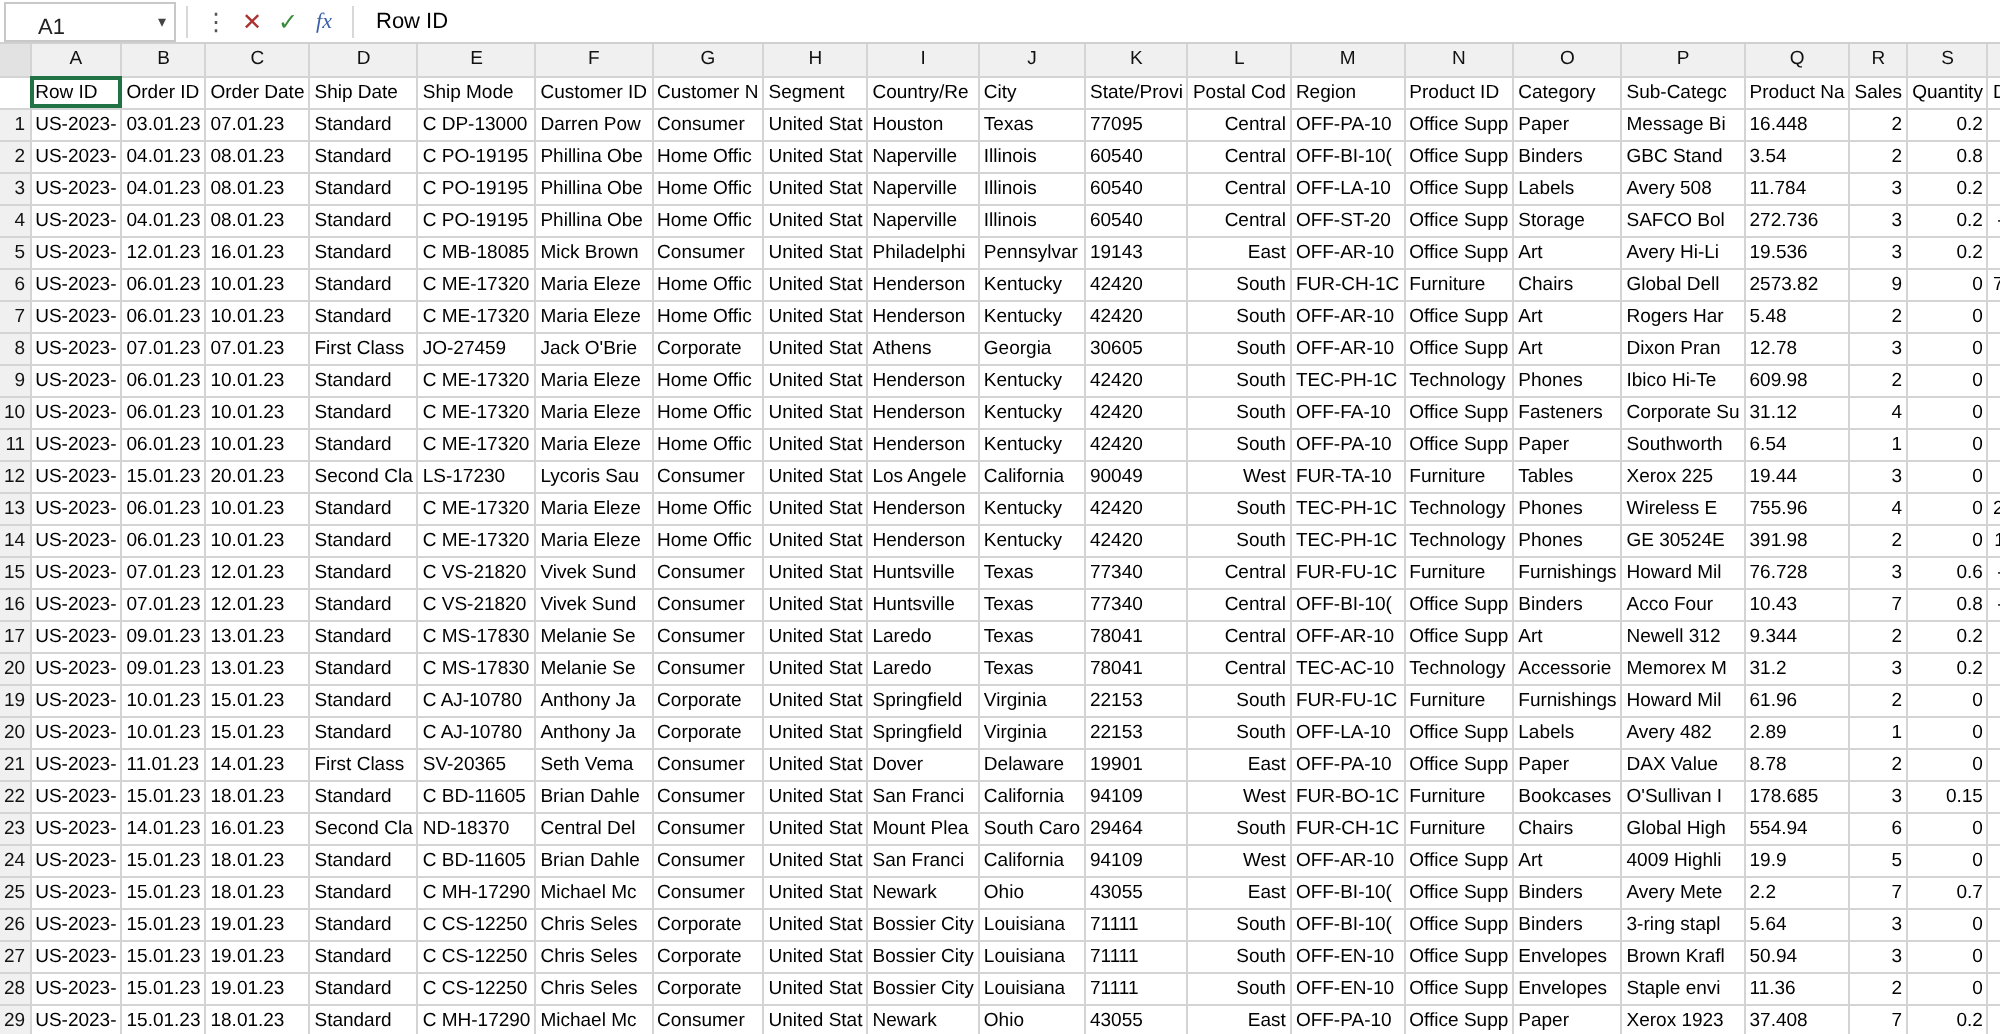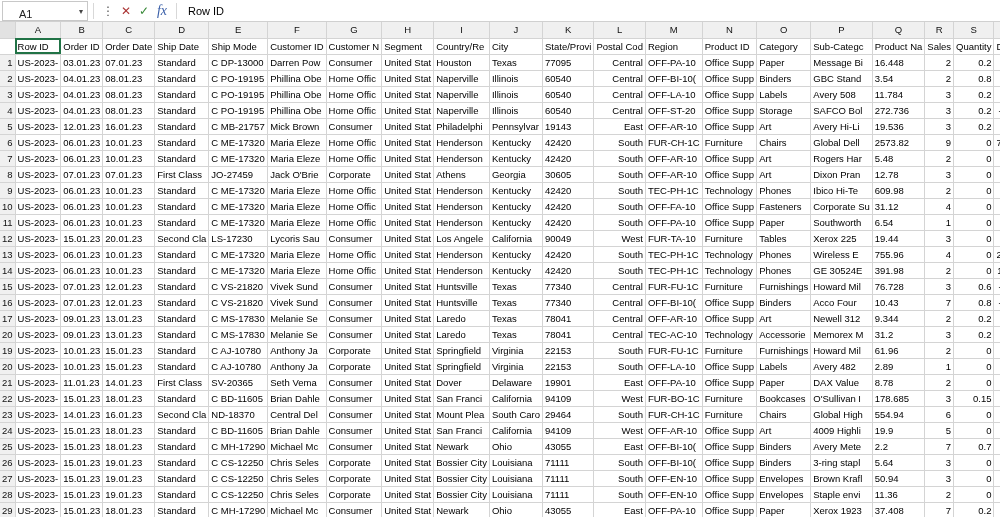--- a/index.html
+++ b/index.html
@@ -44,21 +44,21 @@
   .fb-sep {
     width: 1px; height: 16px; background: #d8d8d8; margin: 0 5px;
   }
   .fb-btn {
     width: 18px; height: 18px;
     display: flex; align-items: center; justify-content: center;
     font-size: 12px; color: #555;
   }
   .fb-btn.check { color: #3a8a3a; }
   .fb-btn.cross { color: #a33; }
-  .fb-btn.fx { font-style: italic; font-family: "Liberation Serif", serif; color: #3a5fa8; font-size: 14px;}
+  .fb-btn.fx { font-style: italic; font-family: "Liberation Serif", serif; color: #3a5fa8; font-size: 11px;}
   .fb-input {
     flex: 1;
     height: 20px;
     margin-right: 2px;
     border: none;
     display: flex; align-items: center;
     padding-left: 6px;
     font-size: 11px;
     color: #000;
     background: #fff;
@@ -303,21 +303,21 @@
           <td class="num">3</td>
           <td class="num">0.2</td>
           <td class="num">-64.7749</td>
         </tr>
         <tr>
           <td class="rowhead">5</td>
           <td>US-2023-</td>
           <td>12.01.23</td>
           <td>16.01.23</td>
           <td>Standard</td>
-          <td>C MB-21757</td>
+          <td>C MB-18085</td>
           <td>Mick Brown</td>
           <td>Consumer</td>
           <td>United Stat</td>
           <td>Philadelphi</td>
           <td>Pennsylvar</td>
           <td>19143</td>
           <td class="num">East</td>
           <td>OFF-AR-10</td>
           <td>Office Supp</td>
           <td>Art</td>

